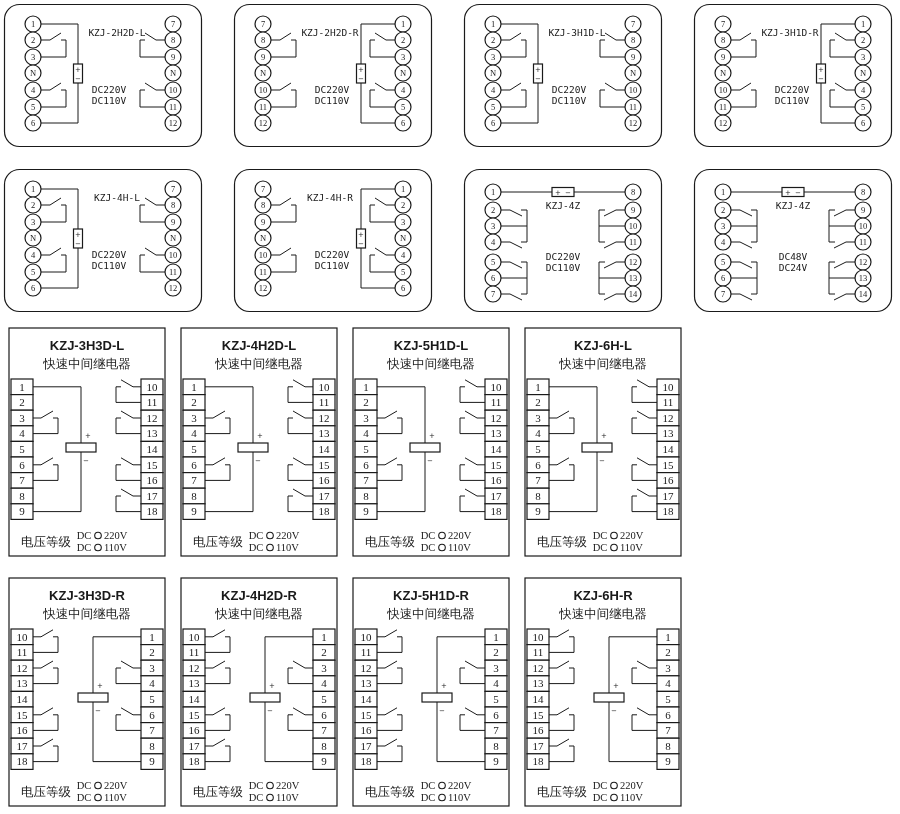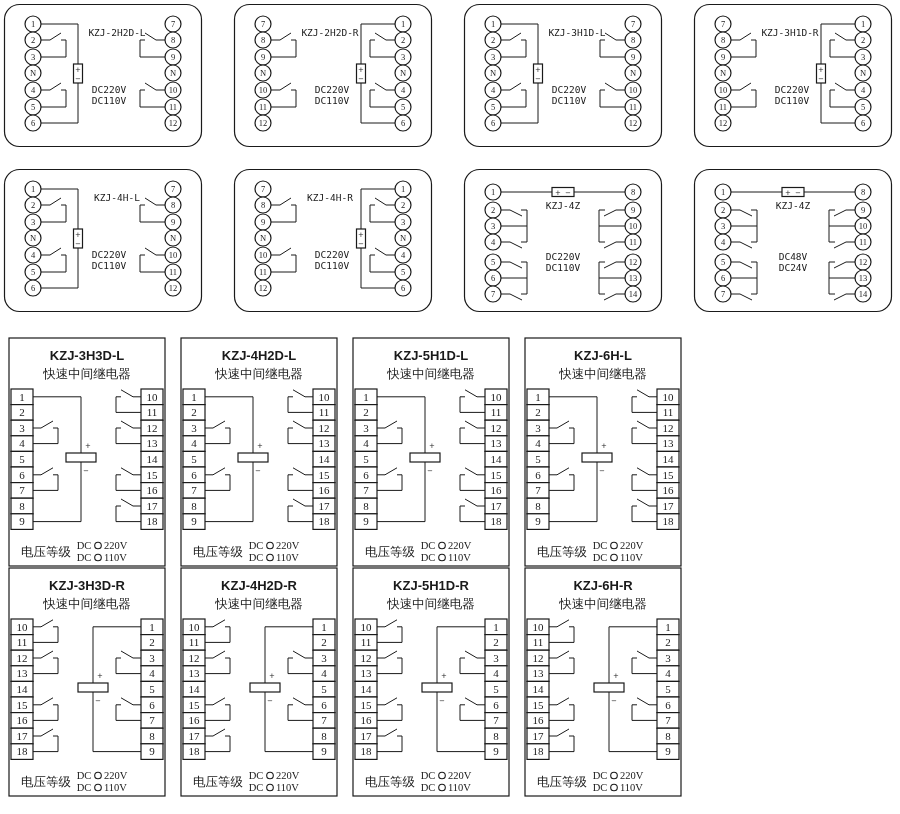--- a/index.html
+++ b/index.html
@@ -3,22 +3,22 @@
 <meta charset="utf-8">
 <style>
   *{margin:0;padding:0;box-sizing:border-box}
   html,body{background:#ffffff}
   body{width:900px;height:814px;overflow:hidden;font-family:"Liberation Sans",sans-serif}
   .page{width:900px;height:814px;background:#fff;padding-top:3px}
   .prow{display:flex}
   .prow.pill{gap:30px;margin-left:3px}
   .prow.rect{gap:14px;margin-left:8px}
   #r2{margin-top:20px}
-  #r3{margin-top:24px}
-  #r4{}
+  #r3{margin-top:14px}
+  #r4{margin-top:20px}
   svg{display:block}
   text{fill:#1a1a1a}
   .bd{fill:#fff;stroke:#1a1a1a;stroke-width:1.2}
   .bd2{fill:#fff;stroke:#1a1a1a;stroke-width:1.2}
   .wr{fill:none;stroke:#1a1a1a;stroke-width:1}
   .tnum{font:8.5px "Liberation Serif",serif}
   .ptitle{font:9.5px "DejaVu Sans Mono",monospace}
   .pvolt{font:9.5px "DejaVu Sans Mono",monospace}
   .coilpm{font:7px "DejaVu Sans",sans-serif}
   .rtitle{font:bold 13px "Liberation Sans",sans-serif}

